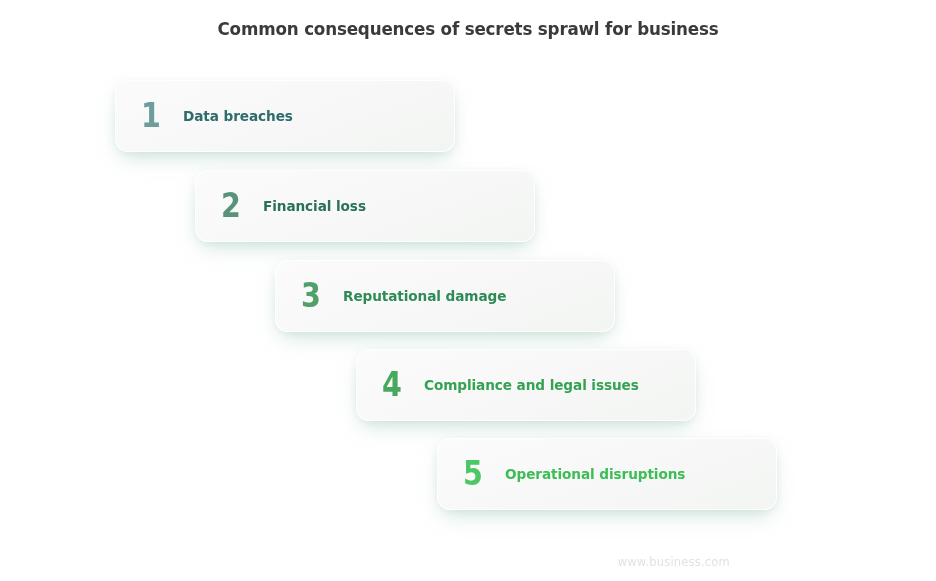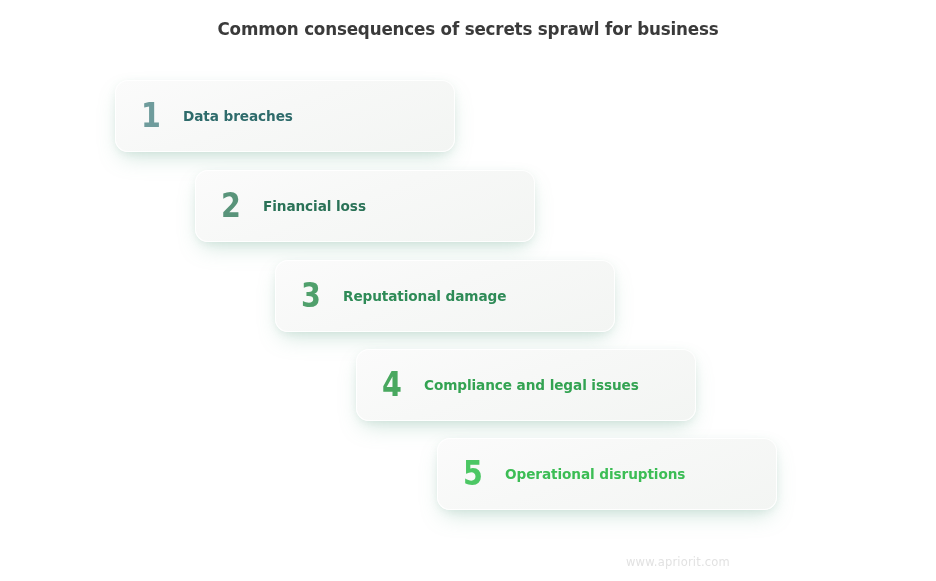--- a/index.html
+++ b/index.html
@@ -129,15 +129,15 @@
       <span class="card-label" style="color: rgb(51, 163, 82);">Compliance and legal issues</span>
     </div>
 
     <div class="card" style="left: 437px; top: 438px; z-index: 14;">
       <span class="card-number" style="color: rgb(76, 199, 100);">5</span>
       <span class="card-label" style="color: rgb(60, 189, 85);">Operational disruptions</span>
     </div>
 
   </div>
 
-  <div class="watermark" style="color: rgb(226, 226, 226);">www.apriorit.com</div>
+  <div class="watermark" style="color: rgb(226, 226, 226);">www.business.com</div>
 
 </div>
 
 </body></html>

